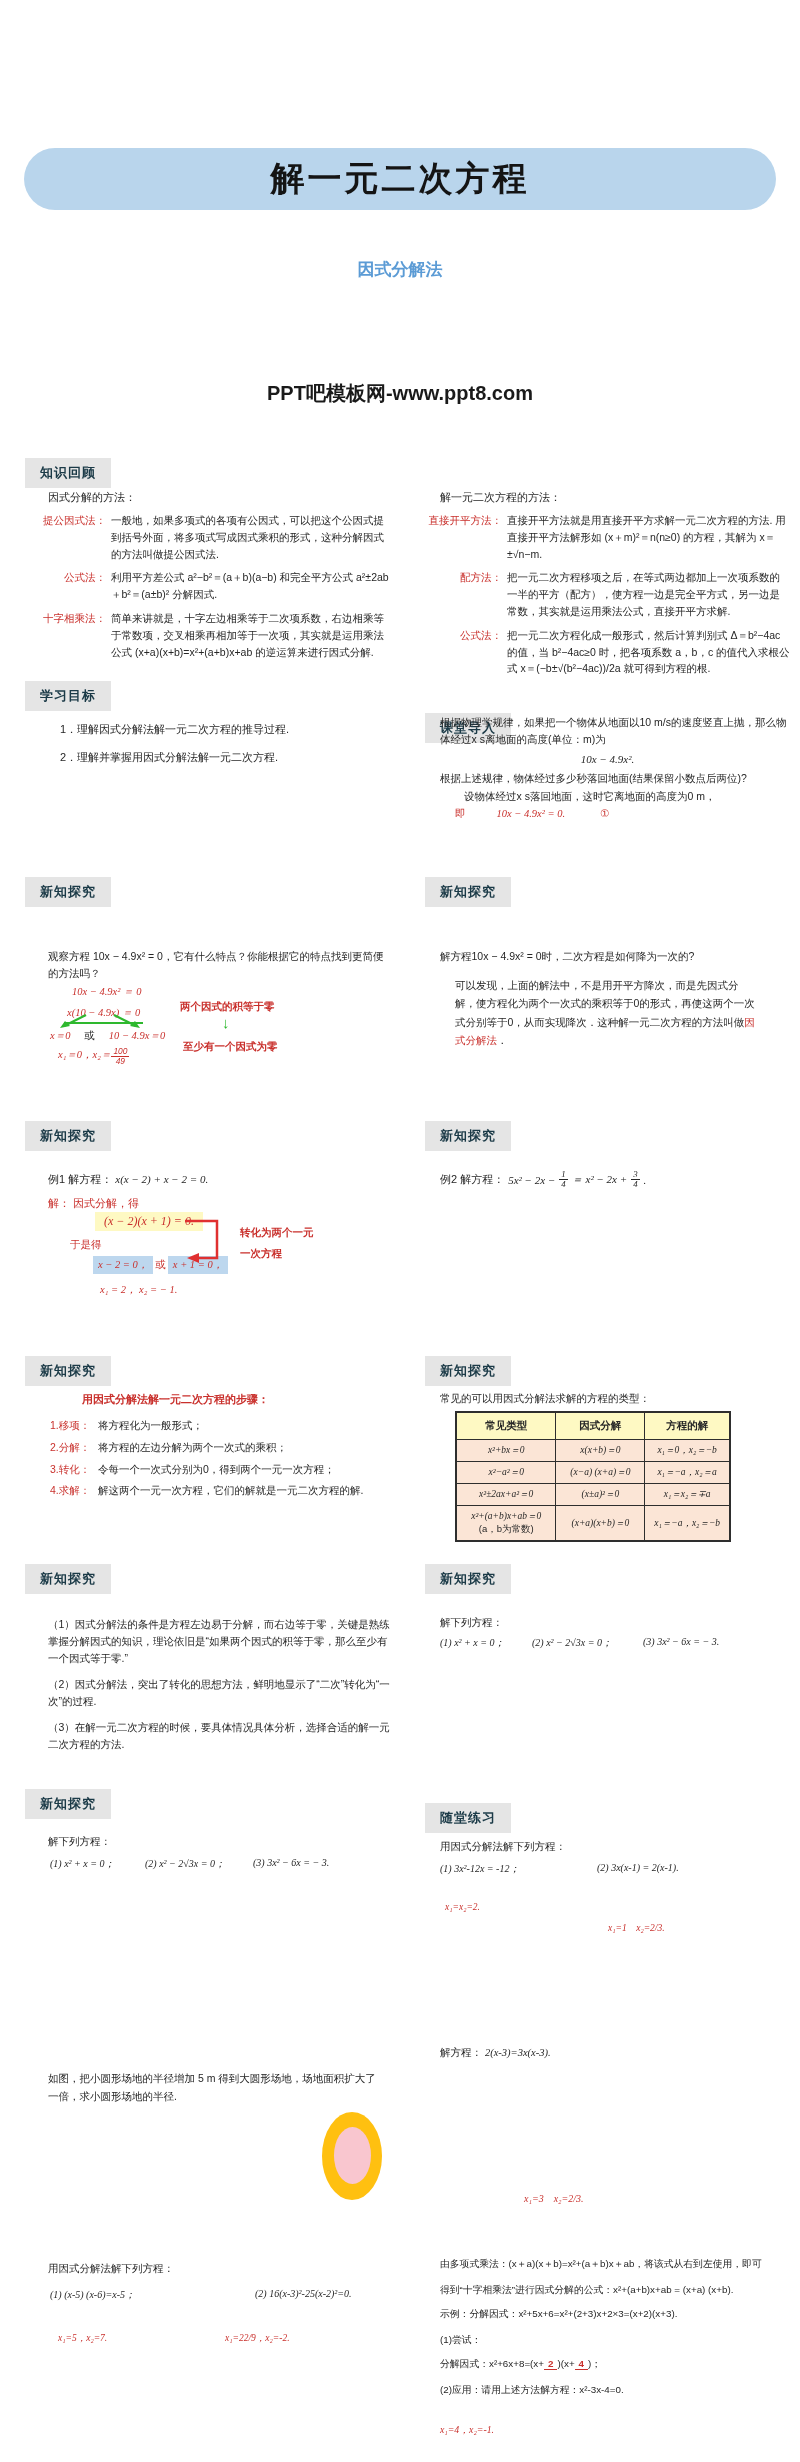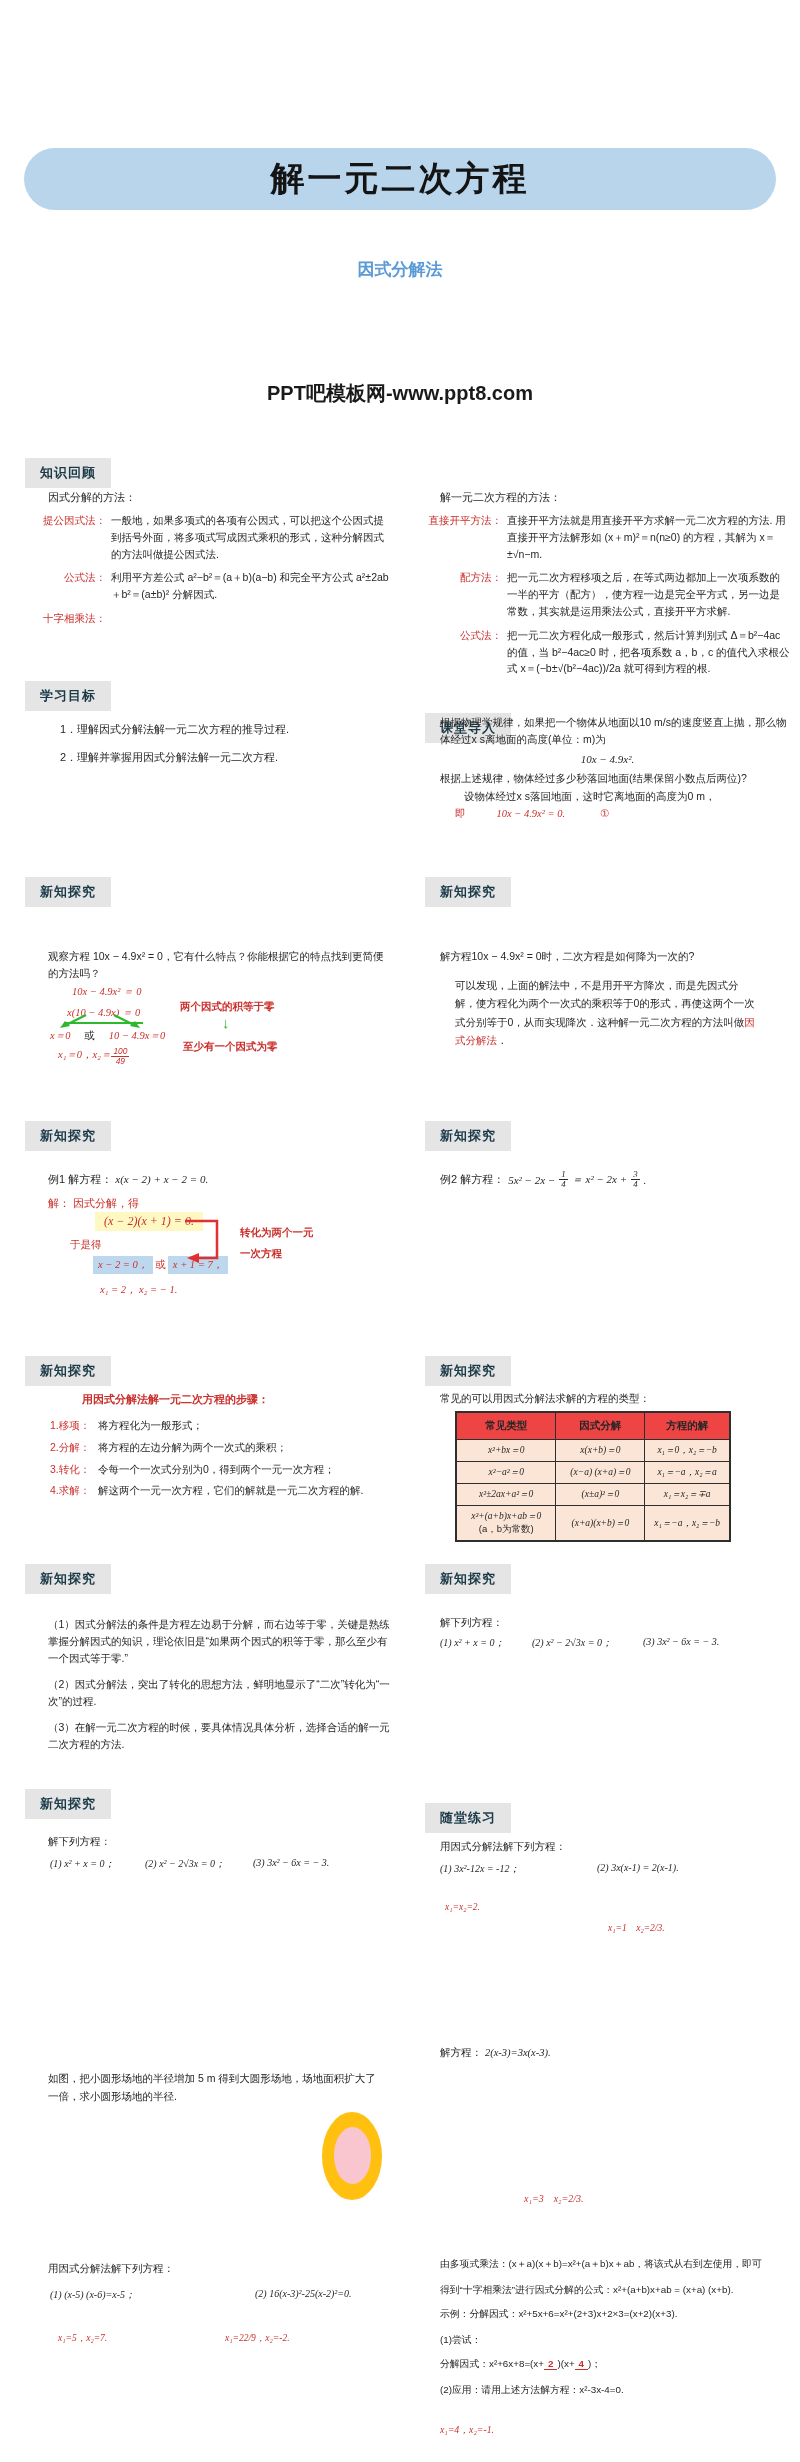--- a/index.html
+++ b/index.html
@@ -23,21 +23,21 @@
   .rw .mlabel{width:84px;}
   .goal{font-size:11px;margin-bottom:13px;color:#262626;}
   .p105{font-size:10.5px;line-height:1.65;color:#262626;}
   .greenbox{display:inline-block;background:#fef9c3;color:#c9302c;padding:2px 9px;font-size:12px;}
   .bluebox{display:inline-block;background:#bdd7ee;color:#c9302c;padding:2px 5px;font-size:10.5px;}
   .gunder{display:inline-block;border-bottom:2px solid #2eb82e;padding:0 3px 2px 3px;}
   .frac{display:inline-block;vertical-align:-0.7em;text-align:center;line-height:1.05;font-size:0.8em;font-style:italic;}
   .frac .fnum{display:block;padding:0 2px;}
   .frac .fden{display:block;border-top:1px solid currentColor;padding:0 2px;}
   .tbl{border-collapse:collapse;border:2px solid #2e2e2e;}
-  .tbl th{border:1px solid #2e2e2e;background:#ef4444;font-weight:bold;font-size:10.5px;padding:6px 2px;color:#262626;}
+  .tbl th{border:1px solid #2e2e2e;background:#fef9c3;font-weight:bold;font-size:10.5px;padding:6px 2px;color:#262626;}
   .tbl td{border:1px solid #2e2e2e;background:#fbe5d6;font-size:9.5px;padding:4px 2px;text-align:center;
           font-family:"Liberation Serif", serif;font-style:italic;color:#262626;}
   .blank{color:#c9302c;border-bottom:1px solid #c9302c;padding:0 4px;font-weight:bold;}
   .steprow{display:flex;font-size:10.5px;margin-bottom:6px;line-height:1.5;}
   .steplabel{flex:none;width:48px;color:#c9302c;}
   .ellipse{border-radius:50%;}
 </style>
 </head>
 <body>
 
@@ -55,20 +55,21 @@
     <div class="mrow">
       <span class="mlabel">提公因式法：</span>
       <span class="mtext">一般地，如果多项式的各项有公因式，可以把这个公因式提到括号外面，将多项式写成因式乘积的形式，这种分解因式的方法叫做提公因式法.</span>
     </div>
     <div class="mrow">
       <span class="mlabel">公式法：</span>
       <span class="mtext">利用平方差公式 a²−b²＝(a＋b)(a−b) 和完全平方公式 a²±2ab＋b²＝(a±b)² 分解因式.</span>
     </div>
     <div class="mrow">
       <span class="mlabel">十字相乘法：</span>
+      <span class="mtext">简单来讲就是，十字左边相乘等于二次项系数，右边相乘等于常数项，交叉相乘再相加等于一次项，其实就是运用乘法公式 (x+a)(x+b)=x²+(a+b)x+ab 的逆运算来进行因式分解.</span>
     </div>
   </div>
 
   <div class="b cn" style="left:440px;top:490px;font-size:11px;">解一元二次方程的方法：</div>
   <div class="b rw" style="left:418px;top:512px;width:372px;">
     <div class="mrow">
       <span class="mlabel">直接开平方法：</span>
       <span class="mtext">直接开平方法就是用直接开平方求解一元二次方程的方法. 用直接开平方法解形如 (x＋m)²＝n(n≥0) 的方程，其解为 x＝±√n−m.</span>
     </div>
     <div class="mrow">
@@ -132,21 +133,21 @@
   <div class="b" style="left:48px;top:1172px;font-size:11px;">
     <span class="cn">例1  解方程：</span>
     <span class="math">x(x − 2) + x − 2 = 0.</span>
   </div>
   <div class="b cn red" style="left:48px;top:1196px;font-size:11px;">解： 因式分解，得</div>
   <div class="b" style="left:95px;top:1211px;">
     <span class="greenbox math">(x − 2)(x + 1) = 0.</span>
   </div>
   <div class="b cn red" style="left:70px;top:1238px;font-size:10.5px;">于是得</div>
   <div class="b" style="left:93px;top:1254px;">
-    <span class="bluebox math">x − 2 = 0，</span><span class="cn red" style="font-size:10.5px;margin:0 2px;">或</span><span class="bluebox math">x + 1 = 7，</span>
+    <span class="bluebox math">x − 2 = 0，</span><span class="cn red" style="font-size:10.5px;margin:0 2px;">或</span><span class="bluebox math">x + 1 = 0，</span>
   </div>
   <div class="b math red" style="left:100px;top:1283px;font-size:10.5px;">x₁ = 2， x₂ = − 1.</div>
   <svg class="b" style="left:183px;top:1214px;" width="42" height="52" viewBox="0 0 42 52">
     <path d="M 2 7 H 34 V 44 H 16" fill="none" stroke="#e03030" stroke-width="2.5"></path>
     <polygon points="16,39 4,44 16,49" fill="#e03030"></polygon>
   </svg>
   <div class="b red cn" style="left:240px;top:1222px;font-size:10.5px;line-height:2;font-weight:bold;">
     <span style="display:block;">转化为两个一元</span>
     <span style="display:block;">一次方程</span>
   </div>

